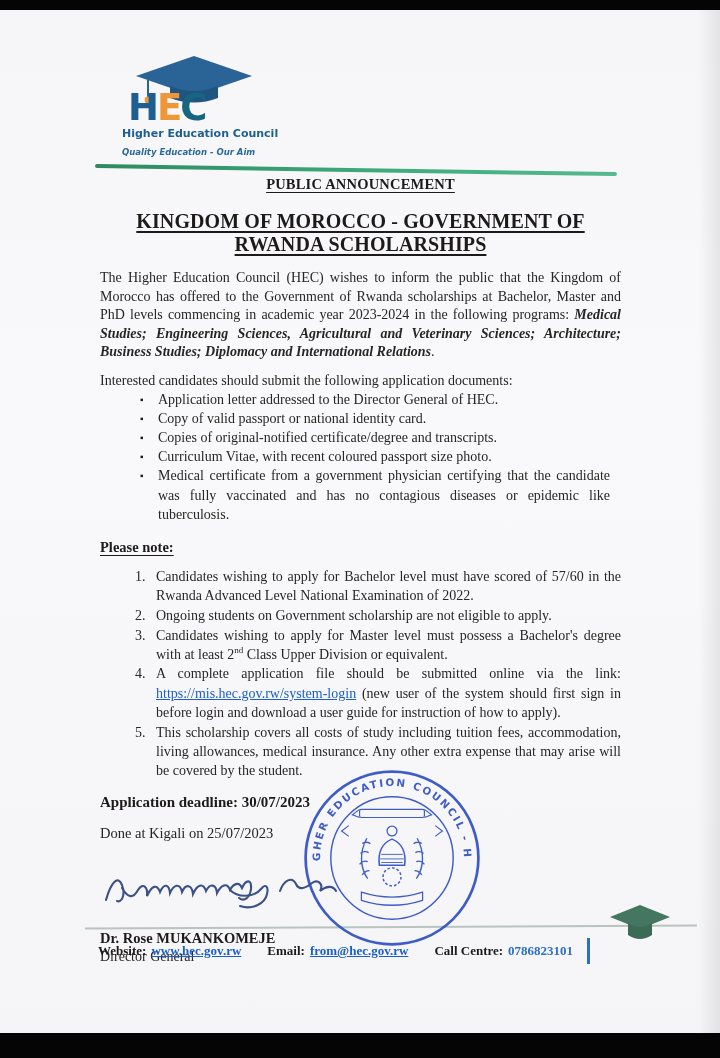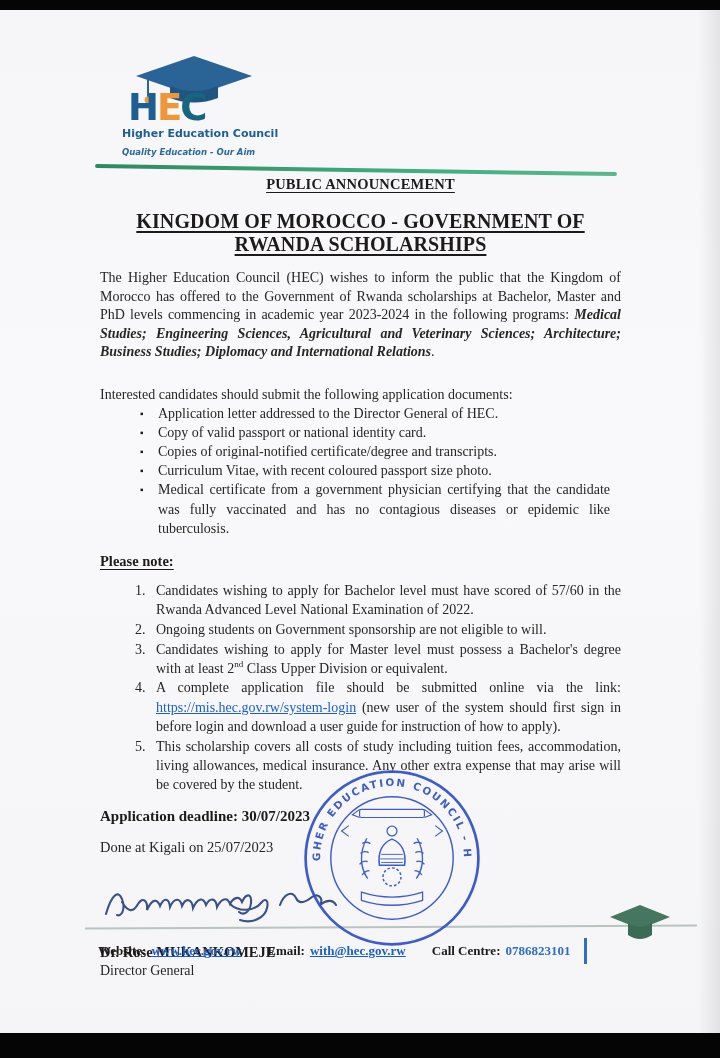--- a/index.html
+++ b/index.html
@@ -53,21 +53,21 @@
   .doc-title {
     text-align:center; font-size:14.5px; font-weight:bold; color:#1d1b19;
     text-decoration:underline; text-underline-offset:3px; margin-bottom:17px;
     letter-spacing:0.2px;
   }
   .doc-subtitle {
     text-align:center; font-size:20px; font-weight:bold; color:#1d1b19;
     text-decoration:underline; text-underline-offset:3px; margin-bottom:13px;
     letter-spacing:0.1px;
   }
-  .para { font-size:14px; line-height:18.5px; text-align:justify; margin-bottom:24px; }
+  .para { font-size:14px; line-height:18.5px; text-align:justify; margin-bottom:10px; }
   .programs { font-weight:bold; font-style:italic; }
   .lead { font-size:14px; line-height:18px; }
 
   ul.docs { list-style:none; margin:0 0 15px 40px; width:470px; }
   ul.docs li {
     position:relative; padding-left:18px; font-size:14px; line-height:19.2px;
     text-align:justify;
   }
   ul.docs li::before { content:"\25AA"; position:absolute; left:0; top:0; font-size:10px; color:#1d1b19; }
 
@@ -141,21 +141,21 @@
     <li>Copy of valid passport or national identity card.</li>
     <li>Copies of original-notified certificate/degree and transcripts.</li>
     <li>Curriculum Vitae, with recent coloured passport size photo.</li>
     <li>Medical certificate from a government physician certifying that the candidate was fully vaccinated and has no contagious diseases or epidemic like tuberculosis.</li>
   </ul>
 
   <div class="note-heading">Please note:</div>
 
   <ol class="notes">
     <li>Candidates wishing to apply for Bachelor level must have scored of 57/60 in the Rwanda Advanced Level National Examination of 2022.</li>
-    <li>Ongoing students on Government sponsorship are not eligible to will.</li>
+    <li>Ongoing students on Government scholarship are not eligible to apply.</li>
     <li><span>Candidates wishing to apply for Master level must possess a Bachelor's degree with at least 2</span><sup>nd</sup><span> Class Upper Division or equivalent.</span></li>
     <li><span>A complete application file should be submitted online via the link: </span><a class="doc-link" href="#">https://mis.hec.gov.rw/system-login</a><span> (new user of the system should first sign in before login and download a user guide for instruction of how to apply).</span></li>
     <li>This scholarship covers all costs of study including tuition fees, accommodation, living allowances, medical insurance. Any other extra expense that may arise will be covered by the student.</li>
   </ol>
 
   <p class="deadline">Application deadline: 30/07/2023</p>
   <p class="done-line">Done at Kigali on  25/07/2023</p>
 
   <div class="sig-area">
     <svg class="sig-svg" width="250" height="60" viewBox="0 0 250 60">
@@ -191,21 +191,21 @@
     <path d="M52 64 L44 70 L52 76 M148 64 L156 70 L148 76" stroke-width="1.3"></path>
   </g>
 </svg>
 
 <div class="footer-rule"></div>
 <div class="footer">
   <span class="lbl">Website:</span>
   <a href="#">www.hec.gov.rw</a>
   <span class="gap"></span>
   <span class="lbl">Email:</span>
-  <a href="#">with@hec.gov.rw</a>
+  <a href="#">from@hec.gov.rw</a>
   <span class="gap"></span>
   <span class="lbl">Call Centre:</span>
   <span class="phone">0786823101</span>
   <span class="footer-sep"></span>
 </div>
 <svg class="footer-cap" width="64" height="46" viewBox="0 0 64 46">
   <polygon points="32,2 62,14 32,26 2,14" fill="#45765f"></polygon>
   <path d="M20 20 L20 32 Q32 40 44 32 L44 20 Q32 28 20 20 Z" fill="#3c6b55"></path>
 </svg>
 

